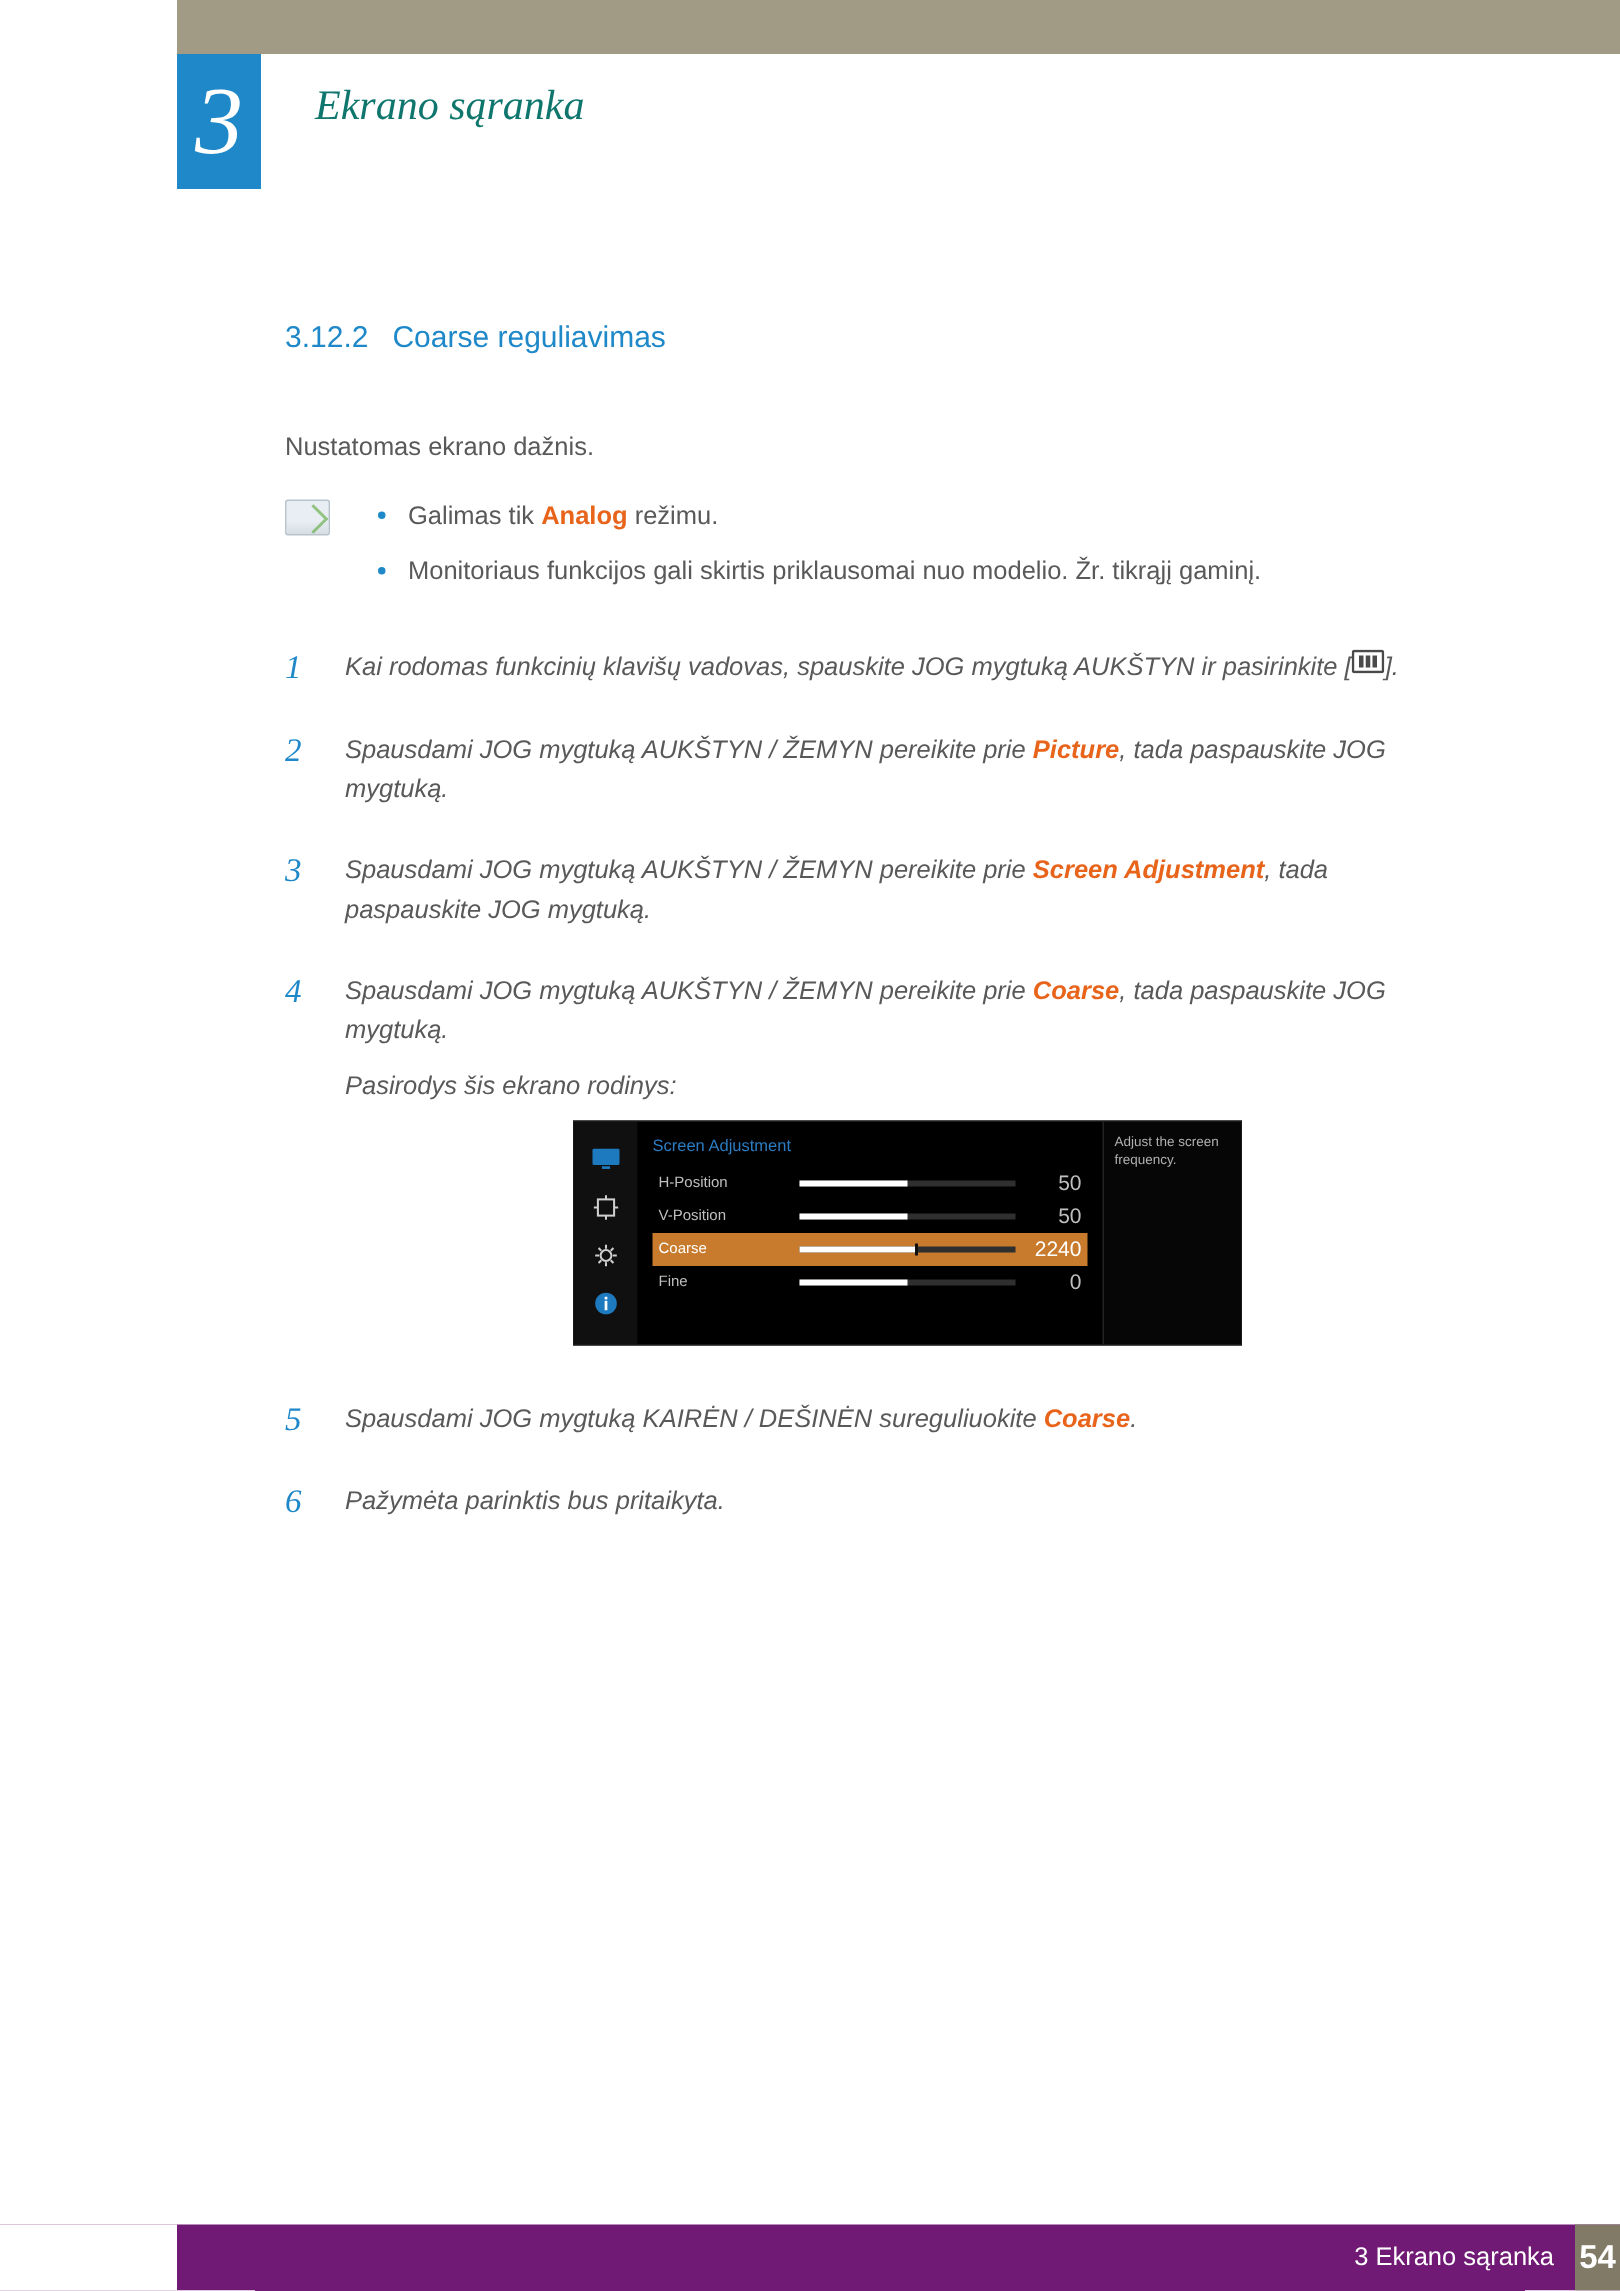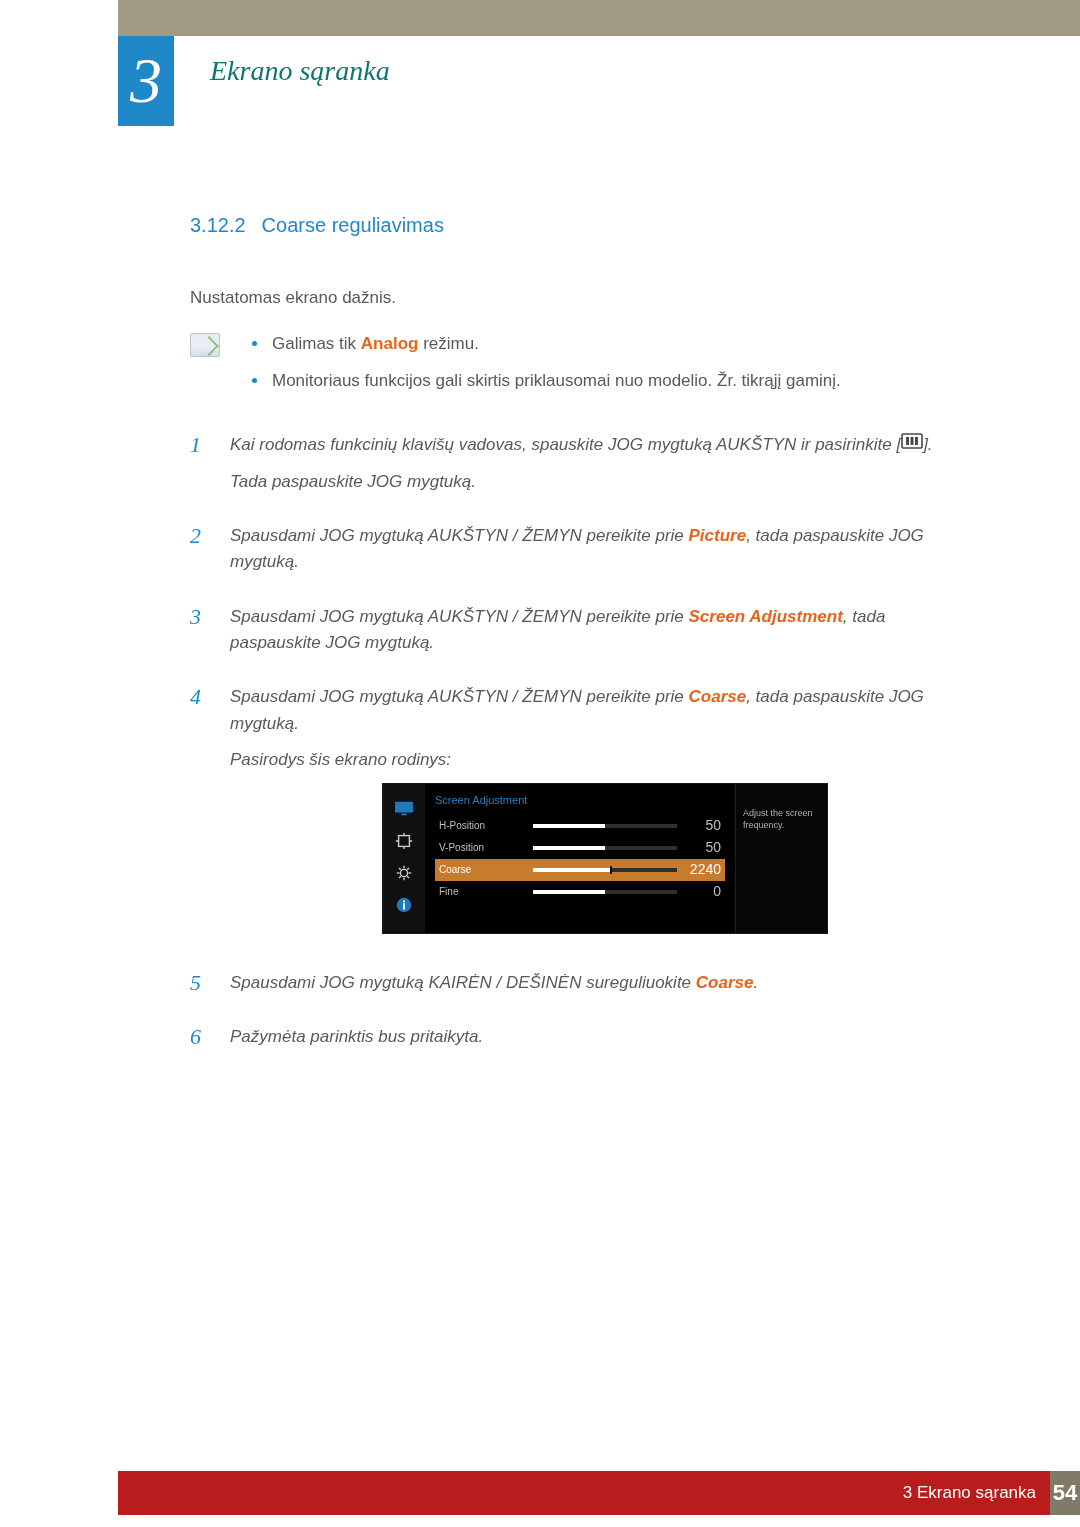--- a/index.html
+++ b/index.html
@@ -134,28 +134,28 @@
   .osd-title { color: #2b7cc2; font-size: 11px; margin-bottom: 5px; }
   .osd-row { display: flex; align-items: center; height: 22px; padding: 0 4px; }
   .osd-row.selected { background: #c87b2c; color: #fff; }
   .osd-label { width: 86px; font-size: 10px; }
   .osd-bar { flex: 1; height: 4px; background: #2f2f2f; position: relative; margin: 0 8px; }
   .osd-bar-fill { position: absolute; left: 0; top: 0; height: 100%; background: #fff; }
   .osd-bar-fill.split::after {
     content: ""; position: absolute; right: 0; top: -2px; height: 8px; width: 2px; background: #111;
   }
   .osd-val { width: 36px; text-align: right; font-size: 14px; }
-  .osd-right { width: 92px; background: #060606; padding: 24px 7px; border-left: 1px solid #222; font-size: 9px; color: #b0b0b0; line-height: 1.3; }
+  .osd-right { width: 92px; background: #060606; padding: 8px 7px; border-left: 1px solid #222; font-size: 9px; color: #b0b0b0; line-height: 1.3; }
 
   
   .footer-bar {
     position: absolute;
-    left: 0; right: 0; bottom: 12px;
+    left: 0; right: 0; bottom: 0;
     height: 44px;
-    background: #b91c1c;
+    background: #701a75;
     display: flex;
     justify-content: flex-end;
     align-items: stretch;
   }
   .footer-left-cut { width: 118px; height: 44px; background: #fff; position: absolute; left: 0; }
   .footer-label {
     color: #fff;
     padding-right: 14px;
     align-self: center;
     font-size: 17px;
@@ -207,21 +207,20 @@
       <div class="step-num">1</div>
       <div class="step-text">
         <p>
           <span>Kai rodomas funkcinių klavišų vadovas, spauskite JOG mygtuką AUKŠTYN ir pasirinkite [</span><span class="icon-menu-box"><svg width="22" height="16">
                 <rect x="1" y="1" width="20" height="14" rx="1" fill="none" stroke="#4a4a4a" stroke-width="1.6"></rect>
                 <rect x="5" y="4" width="3" height="8" fill="#4a4a4a"></rect>
                 <rect x="9.5" y="4" width="3" height="8" fill="#4a4a4a"></rect>
                 <rect x="14" y="4" width="3" height="8" fill="#4a4a4a"></rect>
               </svg></span><span>].</span>
         </p>
-        <p>Tada paspauskite JOG mygtuką.</p>
       </div>
     </li>
 
     <li class="step-item">
       <div class="step-num">2</div>
       <div class="step-text">
         <p><span>Spausdami JOG mygtuką AUKŠTYN / ŽEMYN pereikite prie </span><span class="kw-orange">Picture</span><span>, tada paspauskite JOG mygtuką.</span></p>
       </div>
     </li>
 

